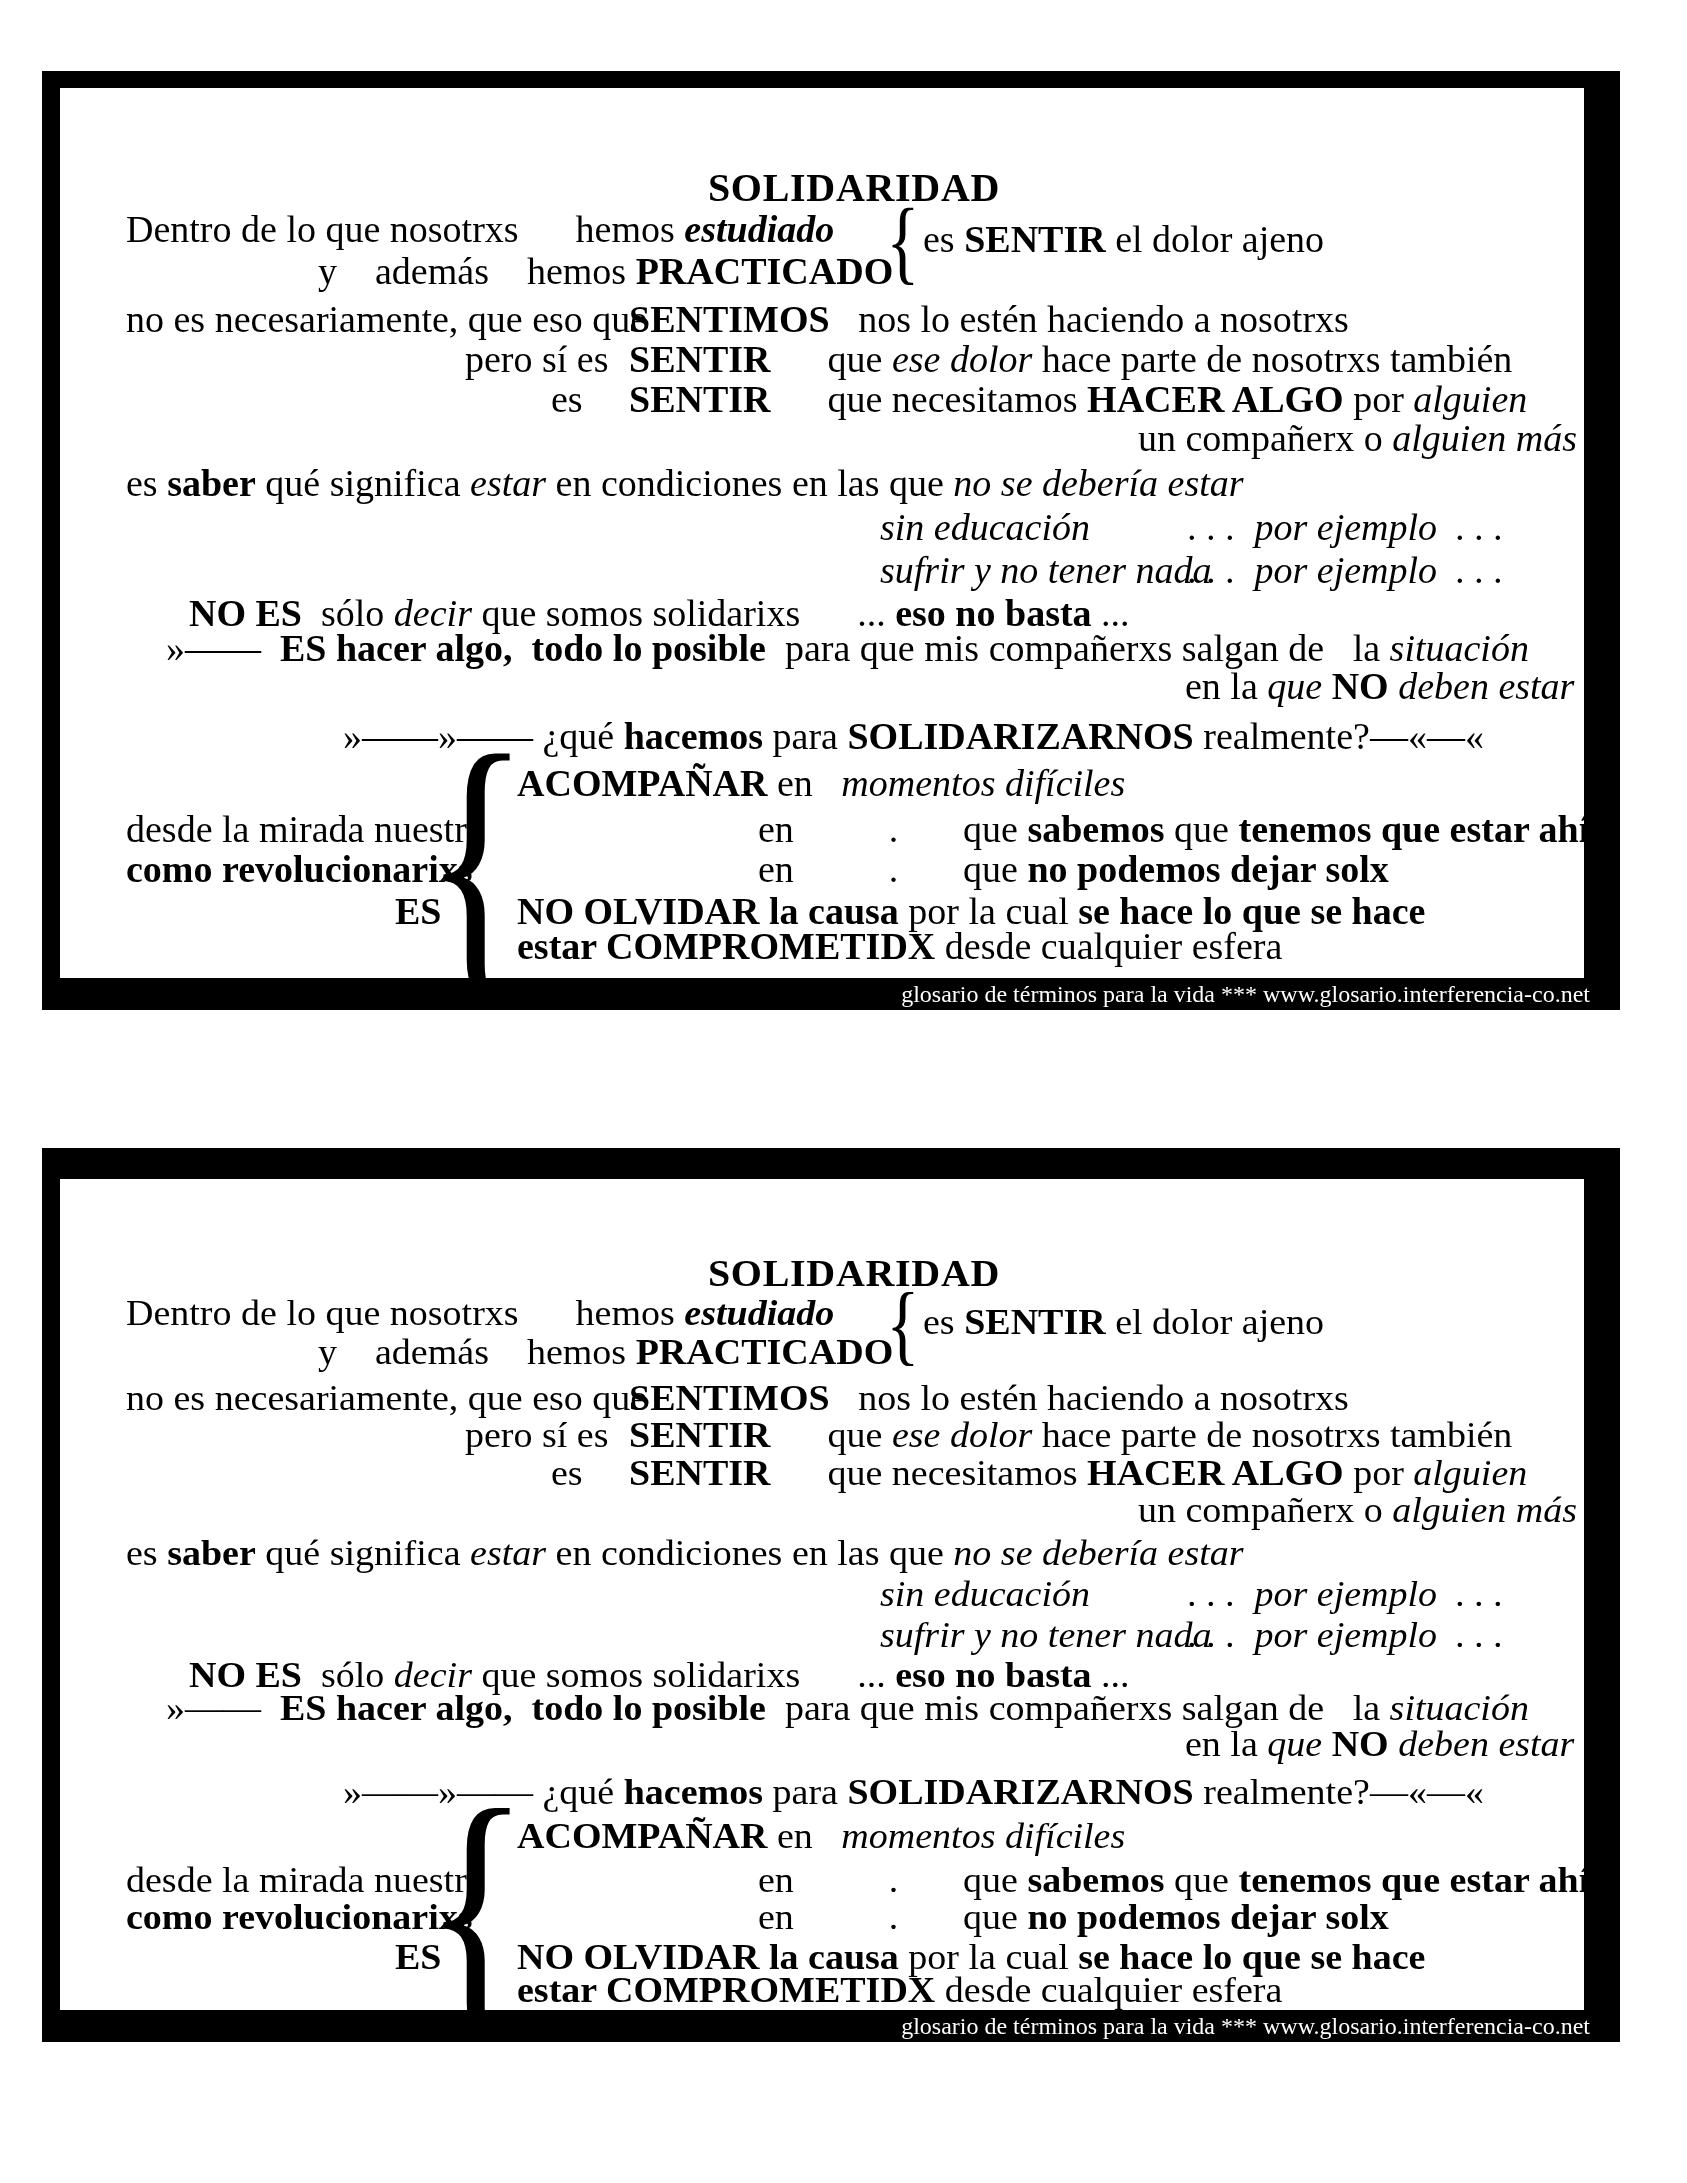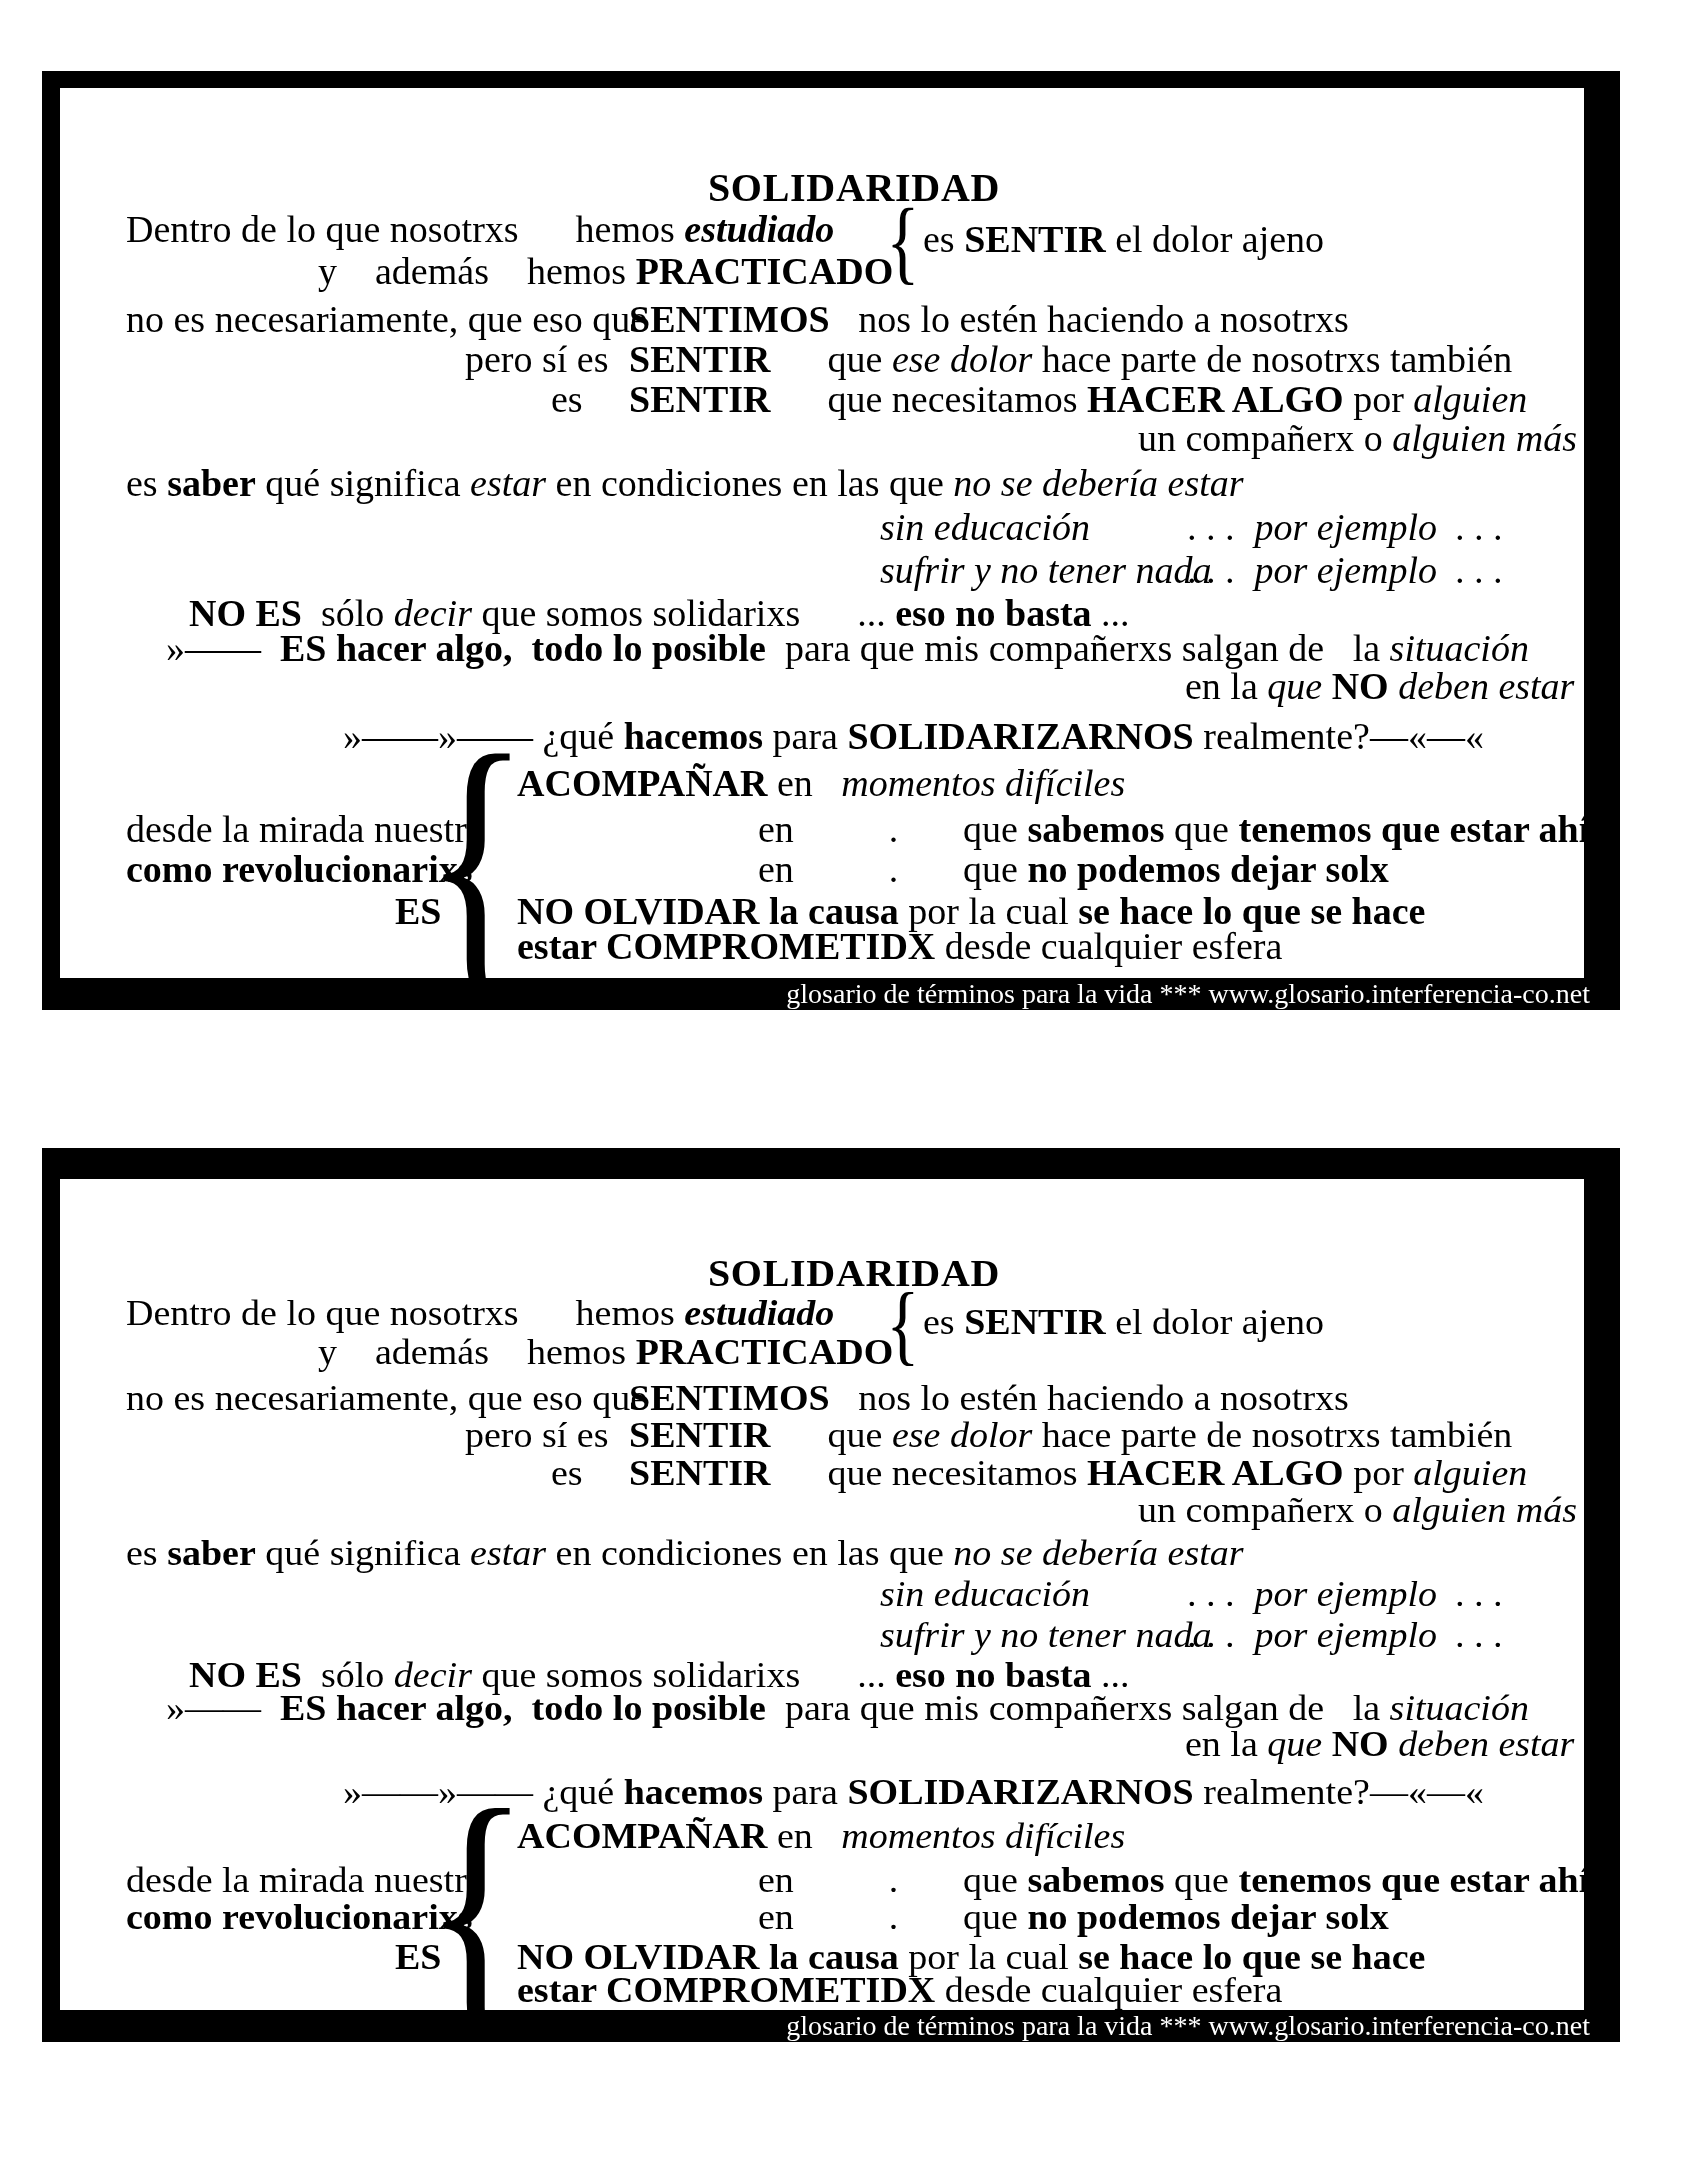--- a/index.html
+++ b/index.html
@@ -20,21 +20,21 @@
   .sb{font-weight:bold;}
   .si{font-style:italic;}
   .t-title{left:0;right:0;text-align:center;text-indent:58px;font-size:40px;font-weight:bold;letter-spacing:0.7px;}
   .brace{position:absolute;display:flex;align-items:center;justify-content:center;}
   .brace .bg{line-height:1;display:block;}
   .brace-small .bg{font-size:66px;transform:scale(1.05,1.42);}
   .brace-big .bg{font-size:198px;transform:scale(1.12,1.52);}
   .bar{
     position:absolute;left:18px;right:30px;bottom:0;height:32px;
     display:flex;align-items:center;justify-content:flex-end;
-    color:#ffffff;font-size:28px;white-space:pre;
+    color:#ffffff;font-size:24px;white-space:pre;
   }
 </style>
 </head>
 <body>
 
 <div class="page">
 
   <div class="panel panel-1">
     <div class="inner">
       <div class="content" id="content-1">

